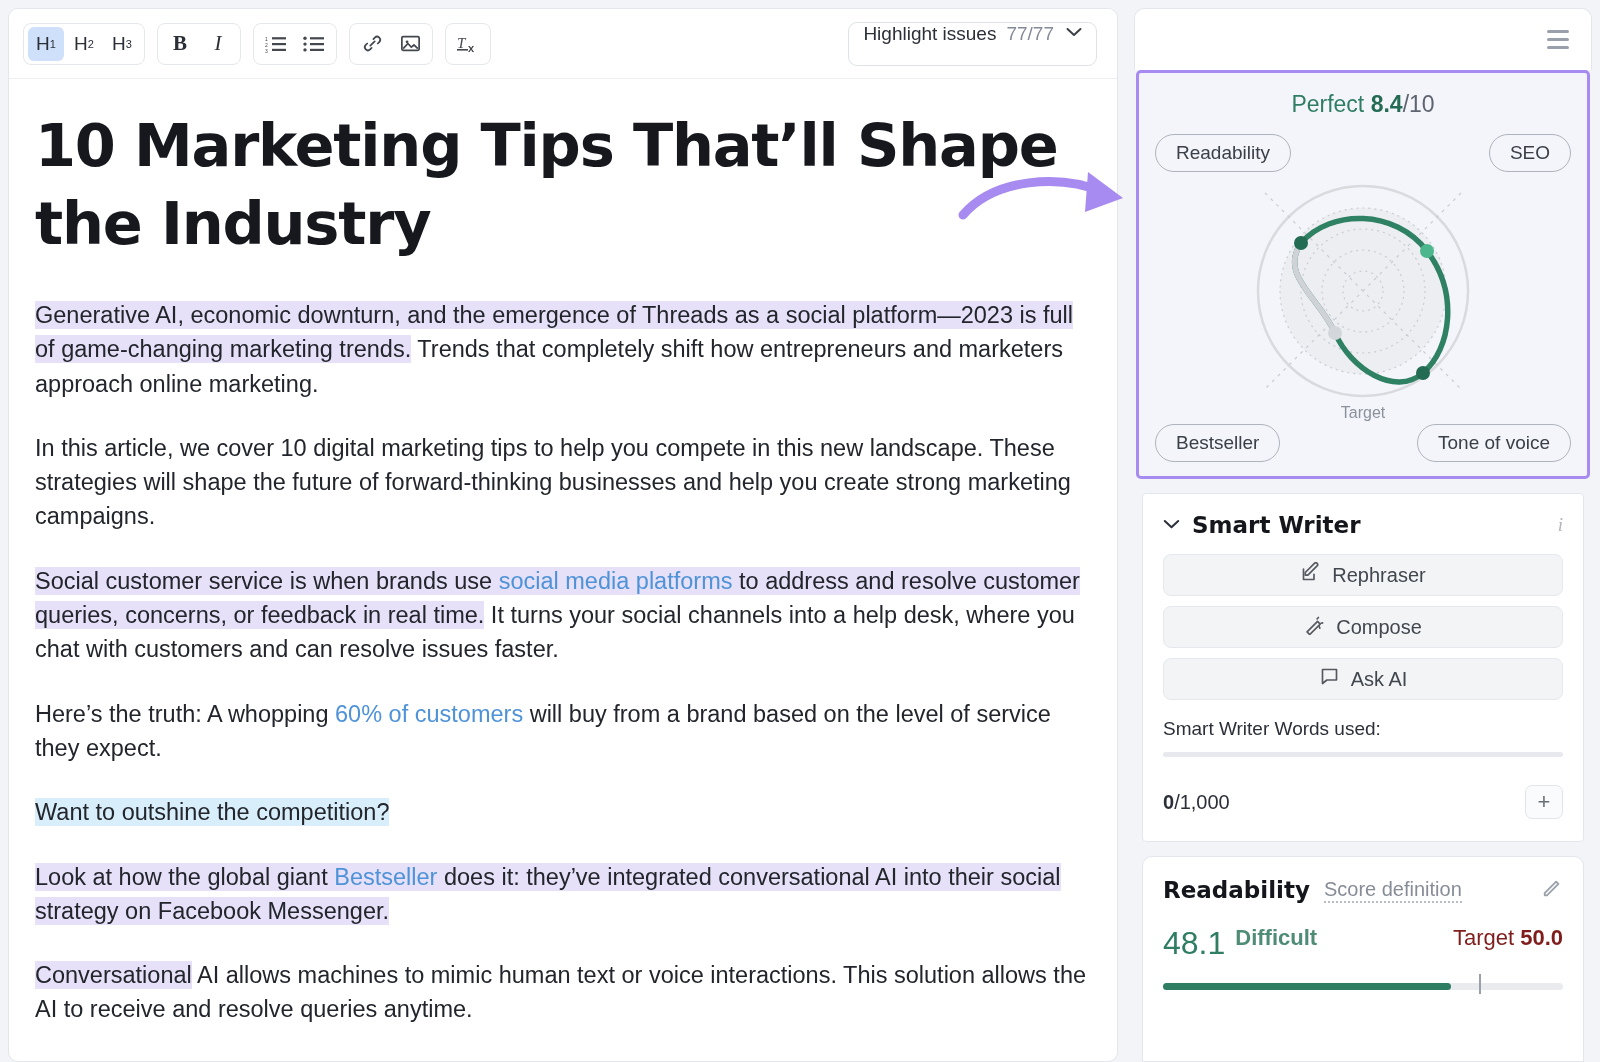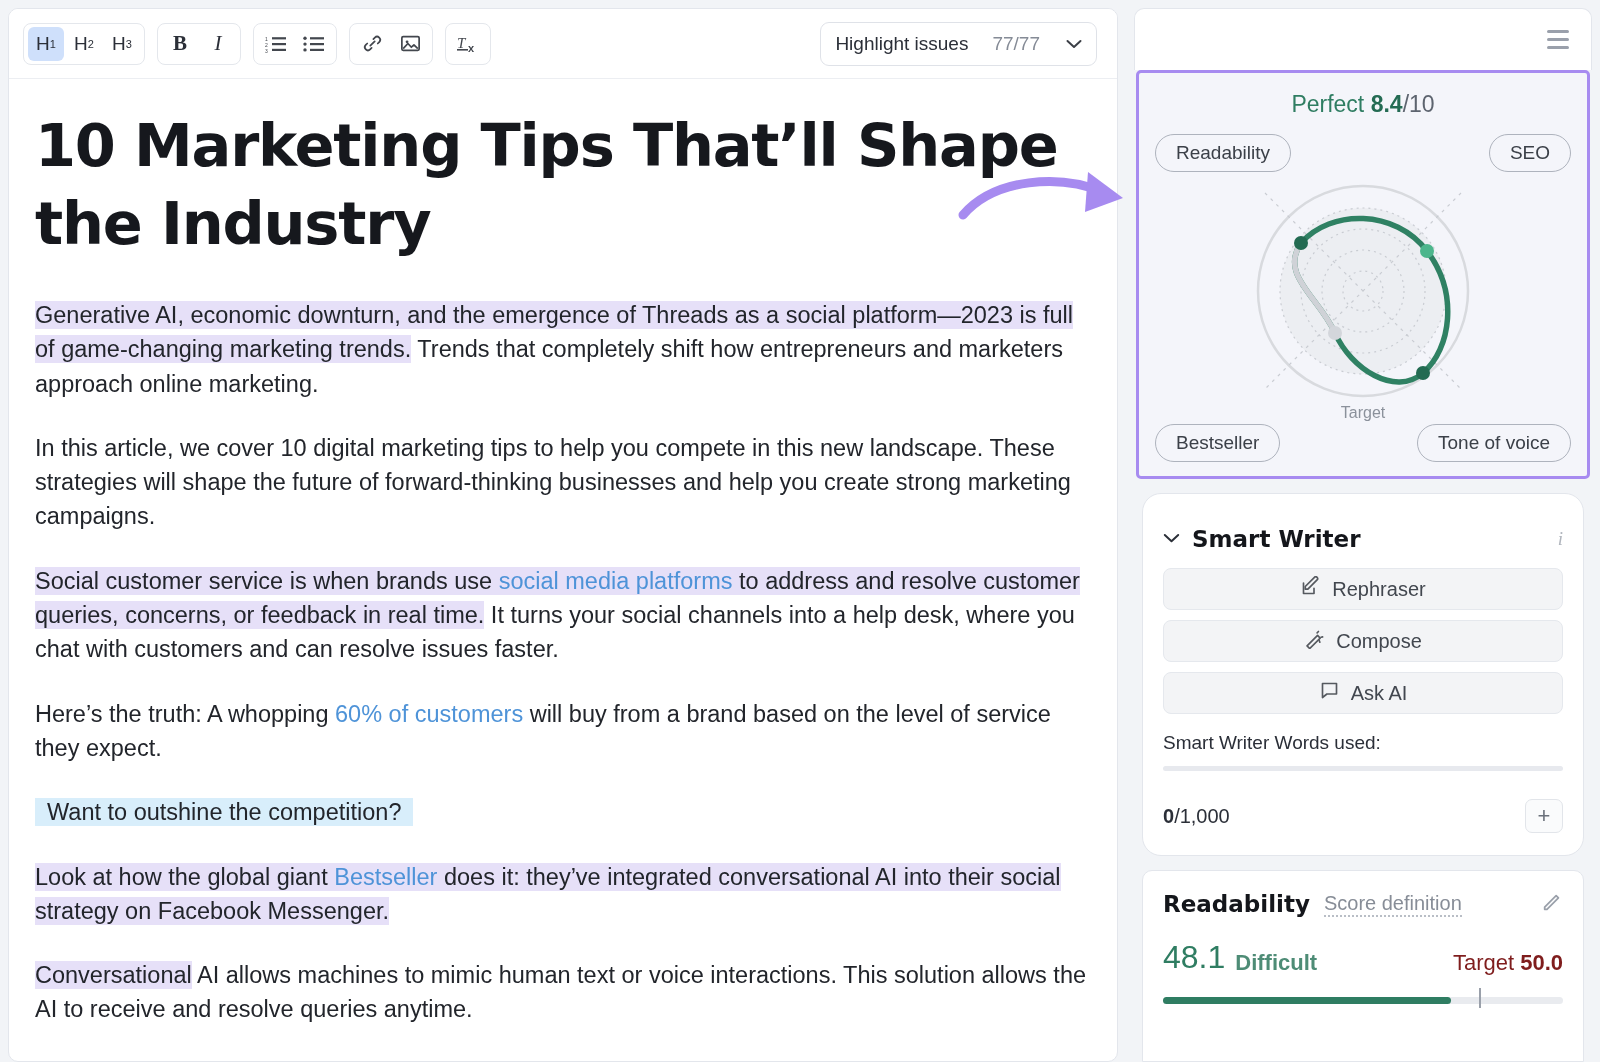--- a/index.html
+++ b/index.html
@@ -46,21 +46,21 @@
     background: transparent;
     position: relative;
   }
   .tbtn.active { background: #cfe0fb; }
   .tbtn sub { font-size: 11px; }
   .tbtn.bold { font-weight: 700; font-family: "Liberation Serif", serif; font-size: 21px;}
   .tbtn.ital { font-style: italic; font-family: "Liberation Serif", serif; font-size: 21px;}
   .tbtn svg { display:block; }
   .hl-select {
     margin-left: auto;
-    display: flex; align-items: center; gap: 24px;
+    display: flex; align-items: flex-start; gap: 10px;
     height: 44px;
     border: 1px solid #dfe2e8;
     border-radius: 9px;
     padding: 0 14px;
     background: #fff;
     cursor: pointer;
     margin-right: 6px;
   }
   .hl-label { font-size: 19px; color: #2b2f38; }
   .hl-count { font-size: 19px; color: #858b96; }
@@ -80,21 +80,21 @@
     color: #16181d;
     margin-bottom: 34px;
   }
   p.para {
     font-size: 23.5px;
     line-height: 1.46;
     color: #22252b;
     margin-bottom: 30px;
   }
   mark.hl-purple { background: #e6e0f8; color: #22252b; padding: 1px 0; }
-  mark.hl-blue   { background: #d8eefb; color: #22252b; padding: 1px 12px; }
+  mark.hl-blue   { background: #d8eefb; color: #22252b; padding: 1px 0; }
   a.ln { color: #4e93d8; text-decoration: none; }
 
   
   .sidebar {
     position: absolute; left: 1134px; top: 8px;
     width: 458px; height: 1054px;
     display: flex; flex-direction: column;
     gap: 0;
   }
   .sb-top {
@@ -145,23 +145,23 @@
     position: absolute;
     bottom: 2px; left: 0; right: 0;
     text-align: center;
     font-size: 16px; color: #8b919b;
   }
 
   
   .sw-card {
     background: #fff;
     border: 1px solid #e3e6ec;
-    border-radius: 19px;
+    border-radius: 4px;
     margin: 14px 8px 0 8px;
-    padding: 32px 20px 22px 20px;
+    padding: 18px 20px 22px 20px;
   }
   .sw-head {
     display: flex; align-items: center; gap: 12px;
     margin-bottom: 16px;
   }
   .chev { color: #2b2f38; font-size: 17px; cursor: pointer; }
   .sw-title { font-size: 23px; font-weight: 700; color: #14161b; font-family: "DejaVu Sans", sans-serif;}
   .info-i { margin-left: auto; color: #b0b5bd; font-size: 19px; font-style: italic; font-family: "Liberation Serif", serif; cursor: pointer;}
   .sw-btn {
     height: 42px;
@@ -196,21 +196,21 @@
     border-radius: 10px 10px 0 0;
     margin: 14px 8px 0 8px;
     padding: 20px 20px 0 20px;
     flex: 1;
     overflow: hidden;
   }
   .rd-head { display: flex; align-items: center; gap: 14px; }
   .rd-title { font-size: 23px; font-weight: 700; color: #14161b; font-family: "DejaVu Sans", sans-serif;}
   .rd-def { font-size: 20px; color: #878d97; border-bottom: 2px dotted #b9bec6; cursor: pointer; }
   .rd-pencil { margin-left: auto; color: #9aa0aa; cursor: pointer; }
-  .rd-row { display: flex; align-items: flex-end; margin-top: 22px; }
+  .rd-row { display: flex; align-items: flex-start; margin-top: 22px; }
   .rd-score { font-size: 32px; color: #2f7d62; }
   .rd-diff { font-size: 22px; color: #4e8c76; margin-left: 10px; font-weight: bold; }
   .rd-target { margin-left: auto; font-size: 22px; color: #7f1d1d; }
   .rd-target b { font-weight: 700; }
   .rd-bar-wrap { margin-top: 18px; position: relative; height: 10px; }
   .rd-bar-bg { position:absolute; left:0; right:0; top:3px; height: 7px; background: #e9ebef; border-radius: 4px; }
   .rd-bar-fill { position:absolute; left:0; top:3px; height: 7px; background: #2f7d62; border-radius: 4px; }
   .rd-tick { position:absolute; top:-6px; width: 2px; height: 20px; background: #9aa0aa; }
 
   

